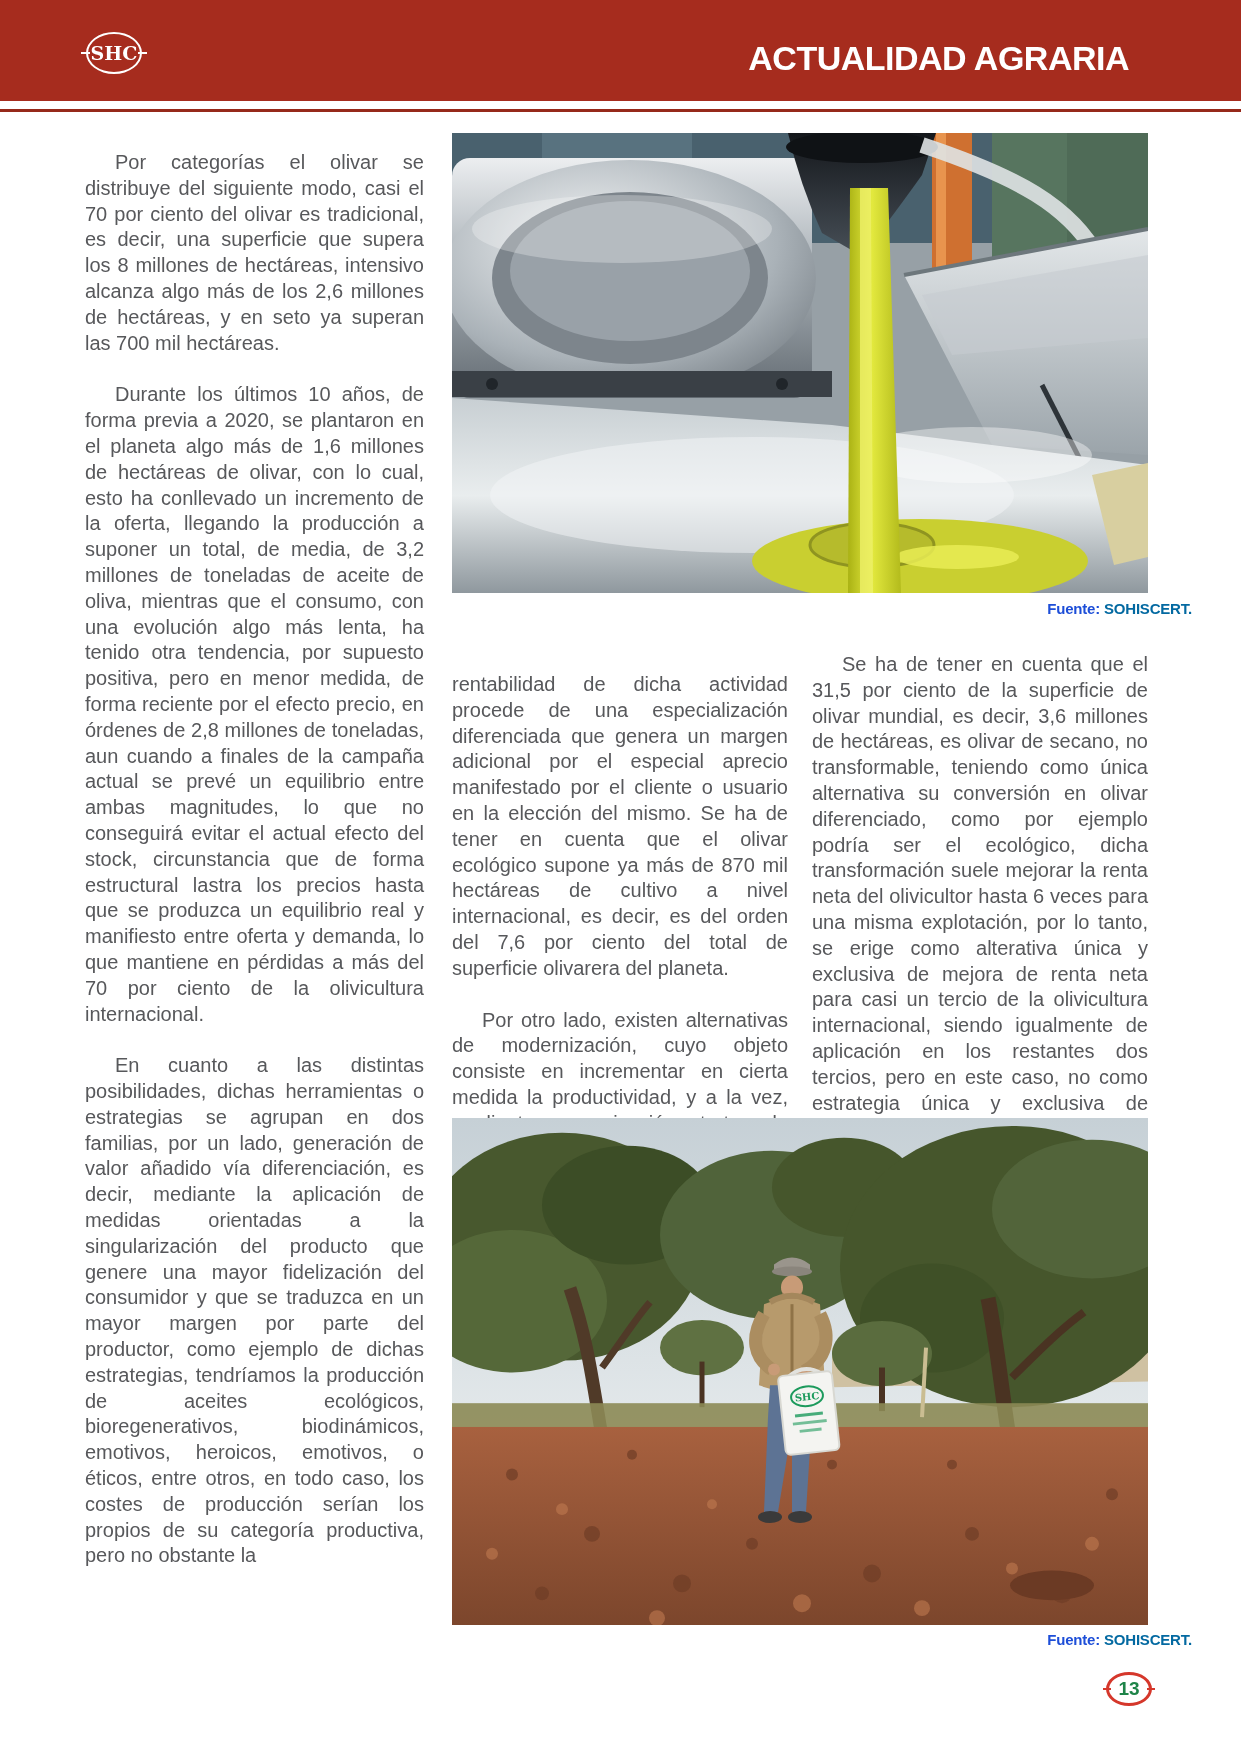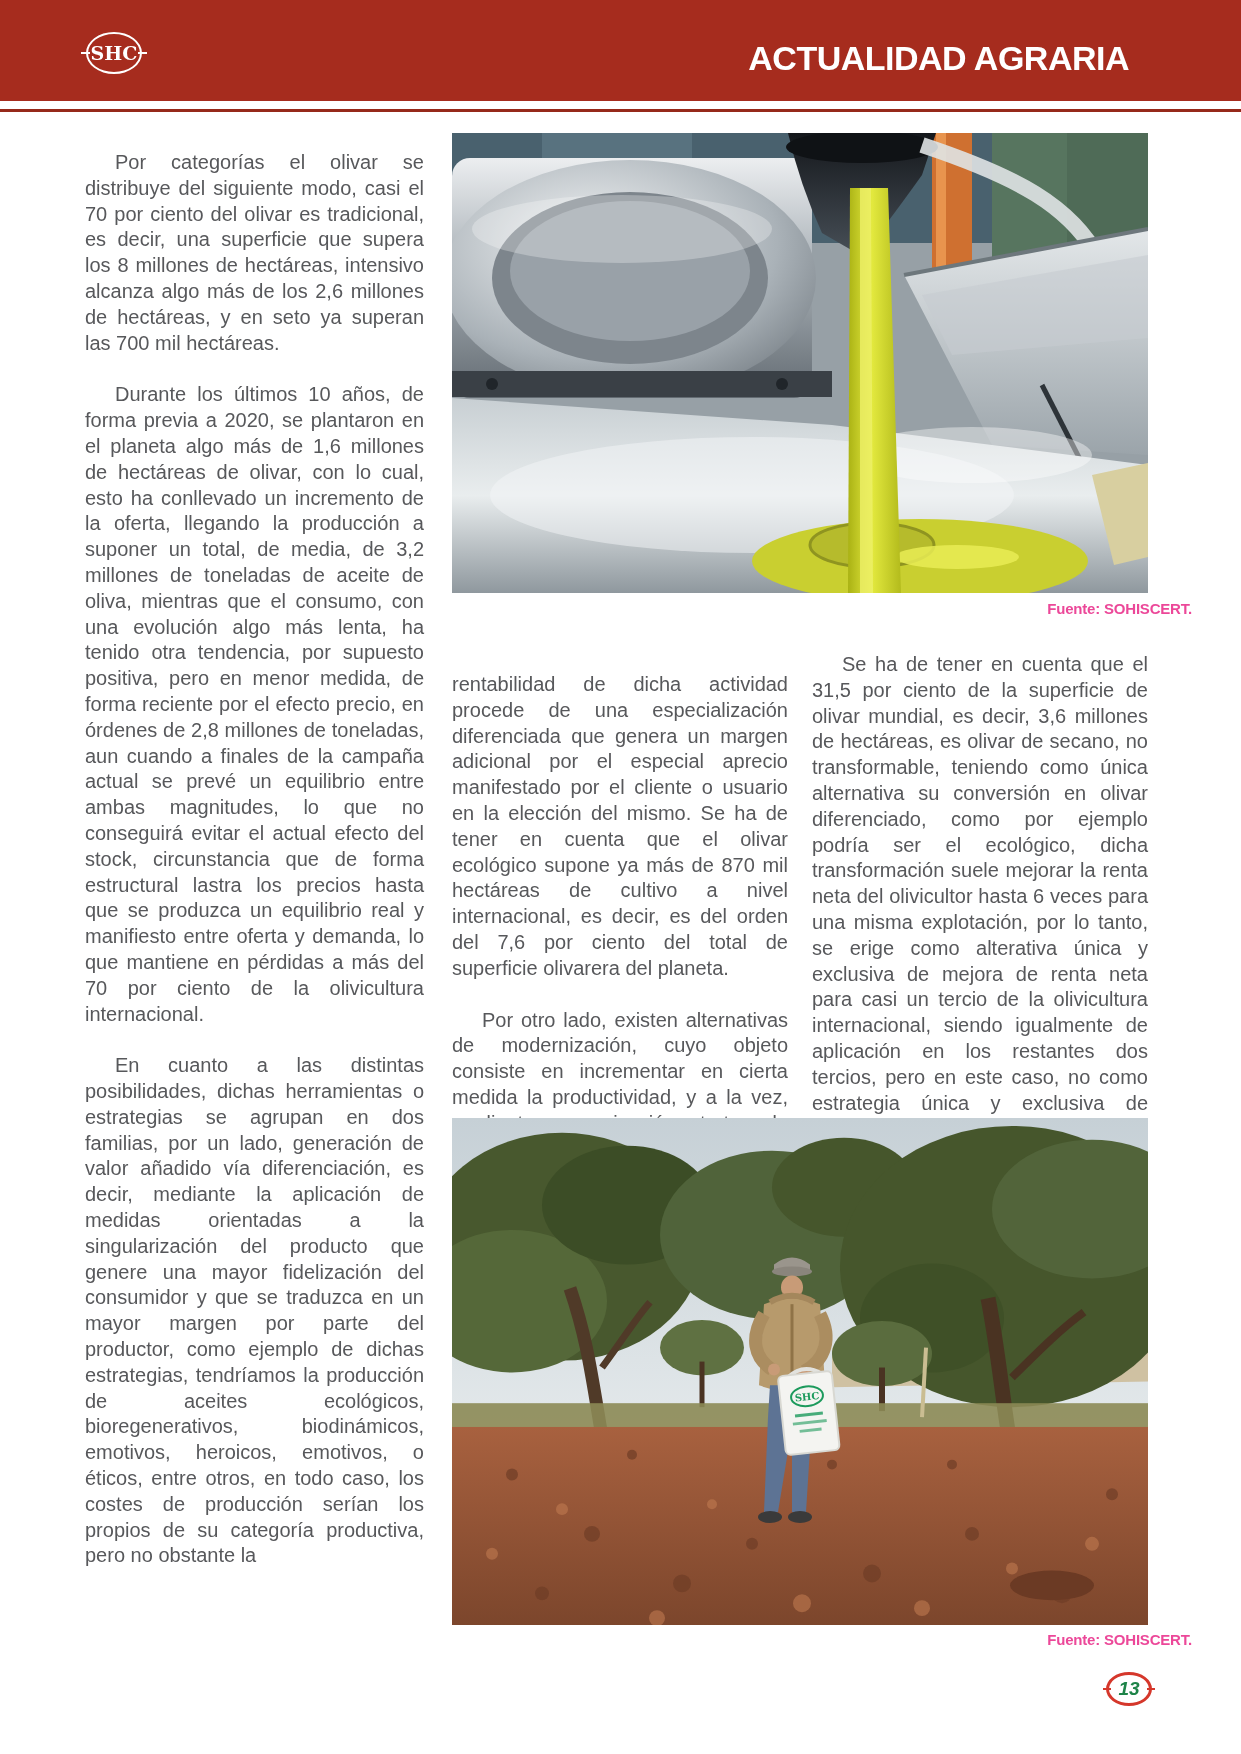--- a/index.html
+++ b/index.html
@@ -43,30 +43,30 @@
   .col-right{left:812px;top:652px;width:336px;}
   
   .photo{position:absolute;overflow:hidden;z-index:2;background:#9aa2a8;}
   .photo svg{display:block;width:100%;height:100%;}
   .photo-top{left:452px;top:133px;width:696px;height:460px;}
   .photo-bottom{left:452px;top:1118px;width:696px;height:507px;}
   .caption{
     position:absolute;right:93px;z-index:3;text-align:right;
     font-size:15px;font-weight:bold;letter-spacing:-0.2px;white-space:nowrap;
   }
-  .caption .cap-label{color:#ec4899;}
-  .caption .cap-source{color:#ec4899;}
+  .caption .cap-label{color:#1d4ed8;}
+  .caption .cap-source{color:#0369a1;}
   .caption-top{top:600px;}
   .caption-bottom{top:1631px;}
   
   .page-badge{
     position:absolute;left:1106px;top:1672px;width:46px;height:34px;
     border:3px solid #D5372B;border-radius:50%;box-sizing:border-box;
     display:flex;align-items:center;justify-content:center;
-    color:#1E8448;font-size:19px;font-weight:bold;z-index:3;font-style:italic;
+    color:#1E8448;font-size:19px;font-weight:bold;z-index:3;
   }
   .page-badge::before,.page-badge::after{
     content:"";position:absolute;top:50%;width:8px;height:2px;background:#D5372B;margin-top:-1px;
   }
   .page-badge::before{left:-6px;} .page-badge::after{right:-6px;}
 </style>
 </head>
 <body>
 
 <div class="page">

